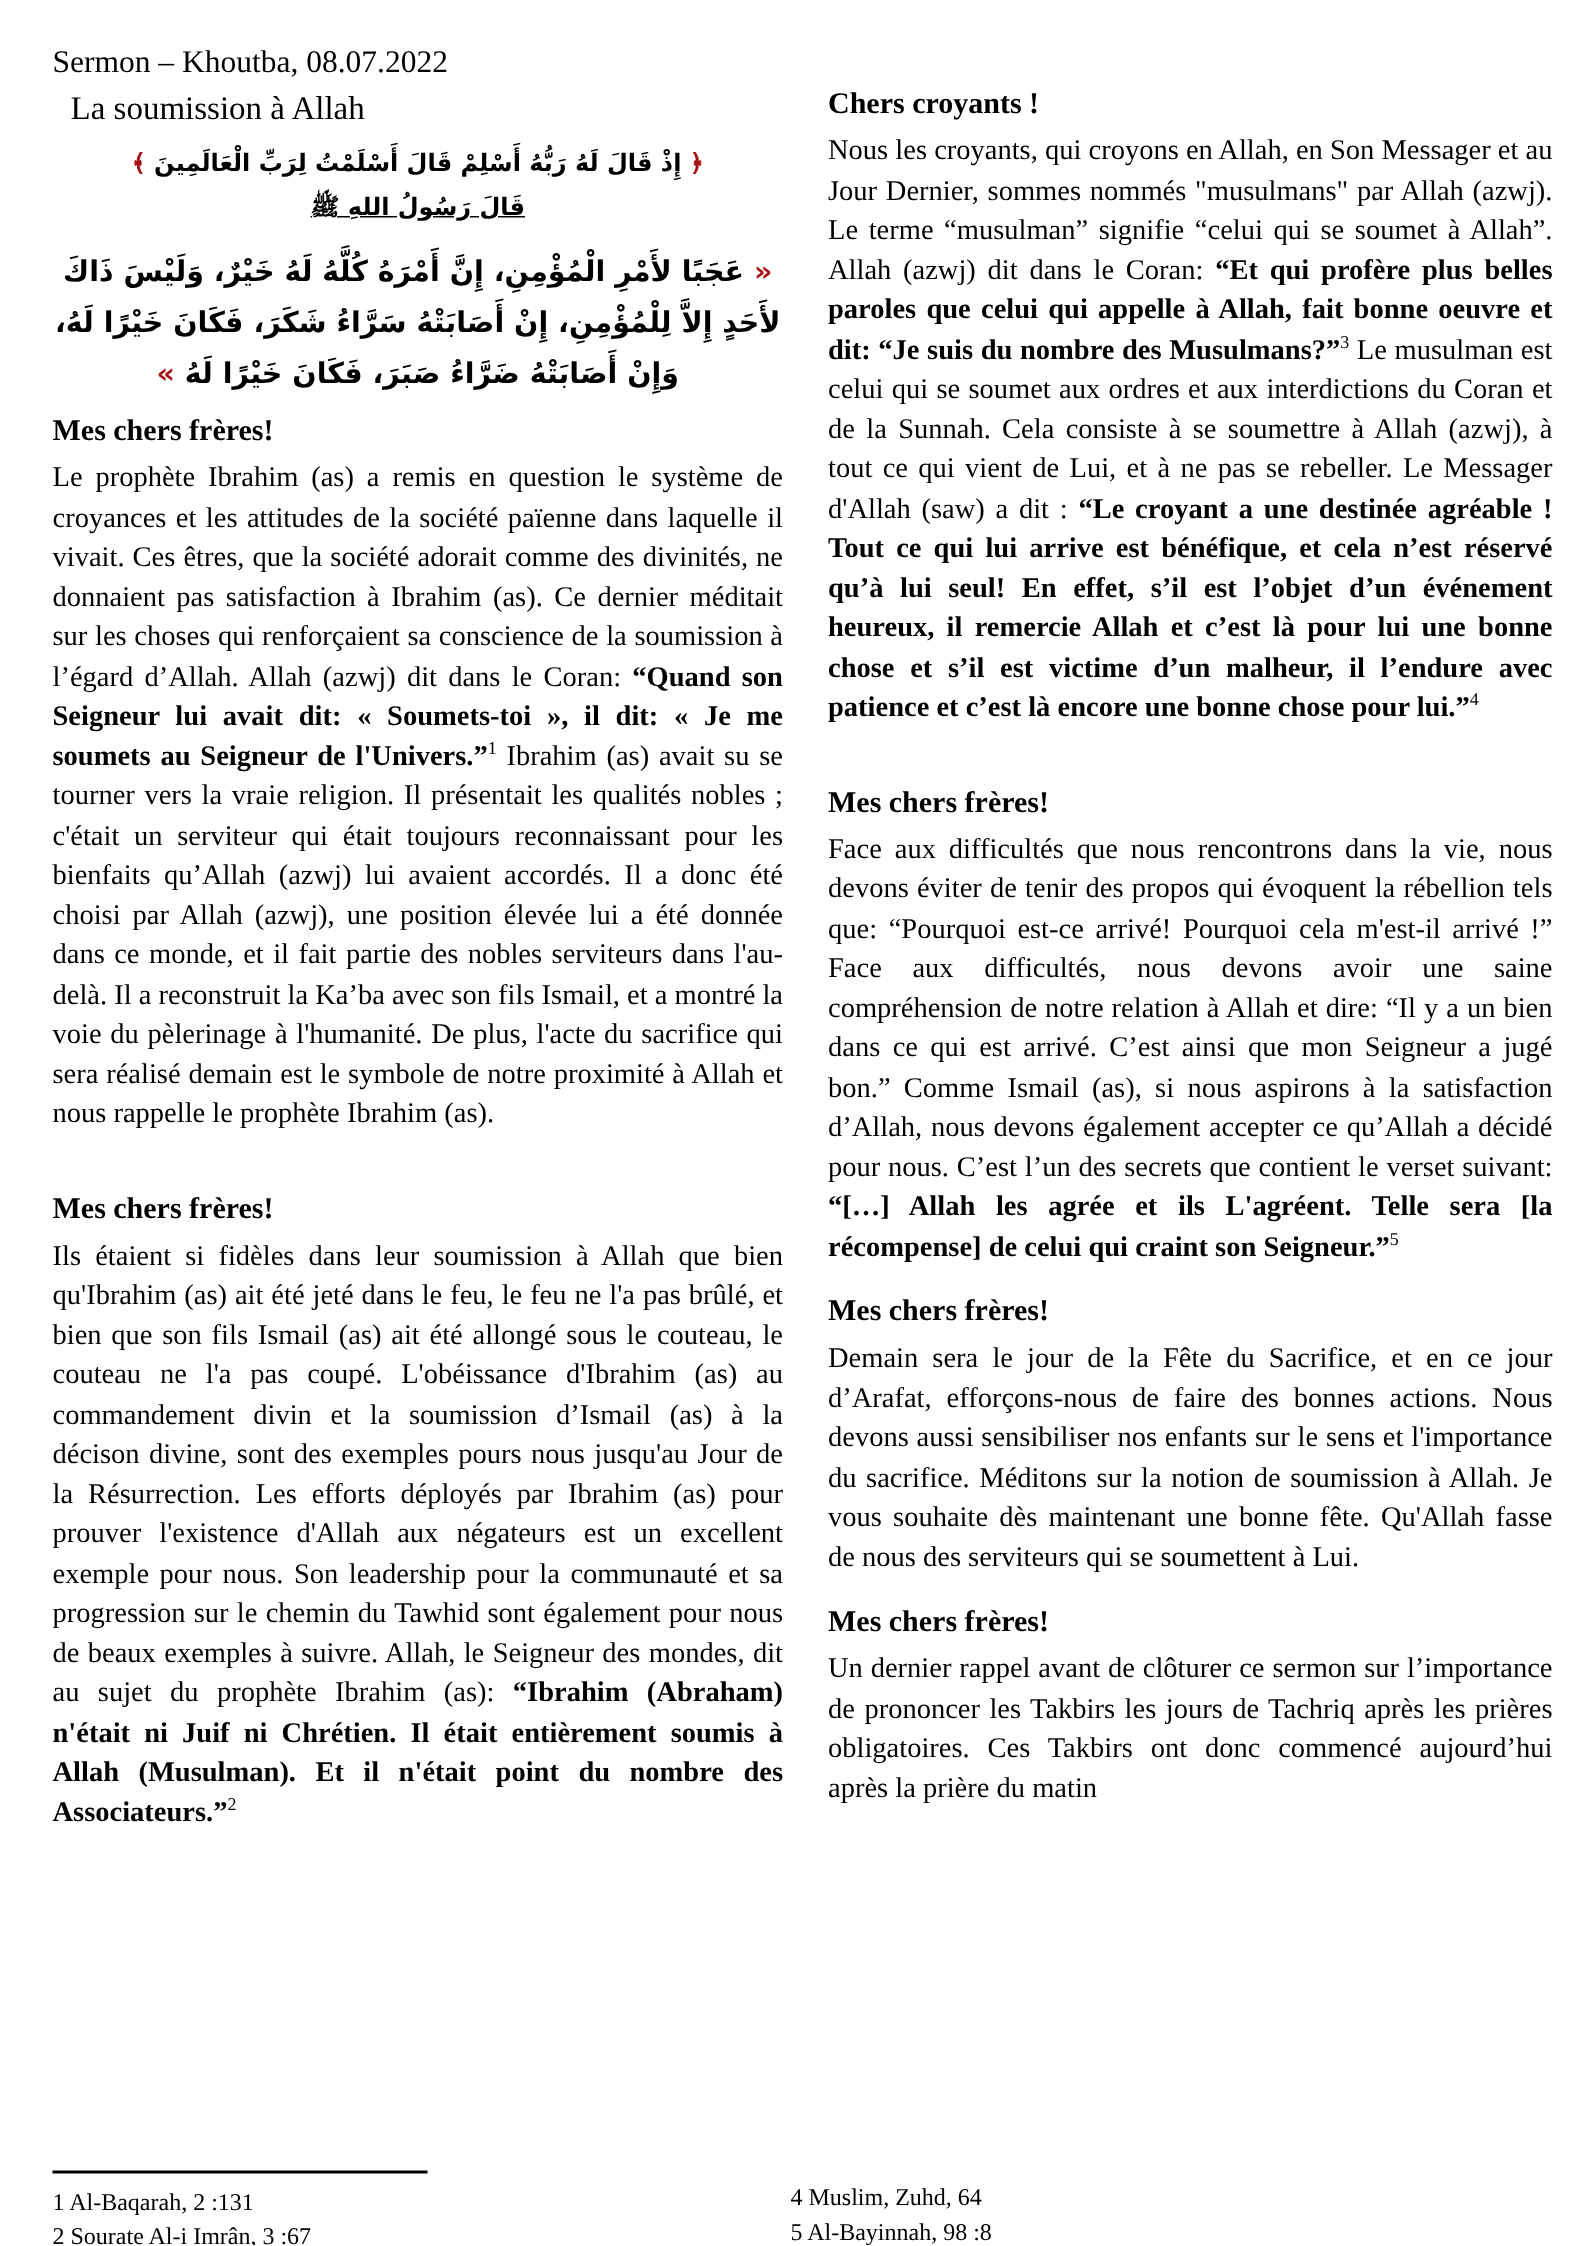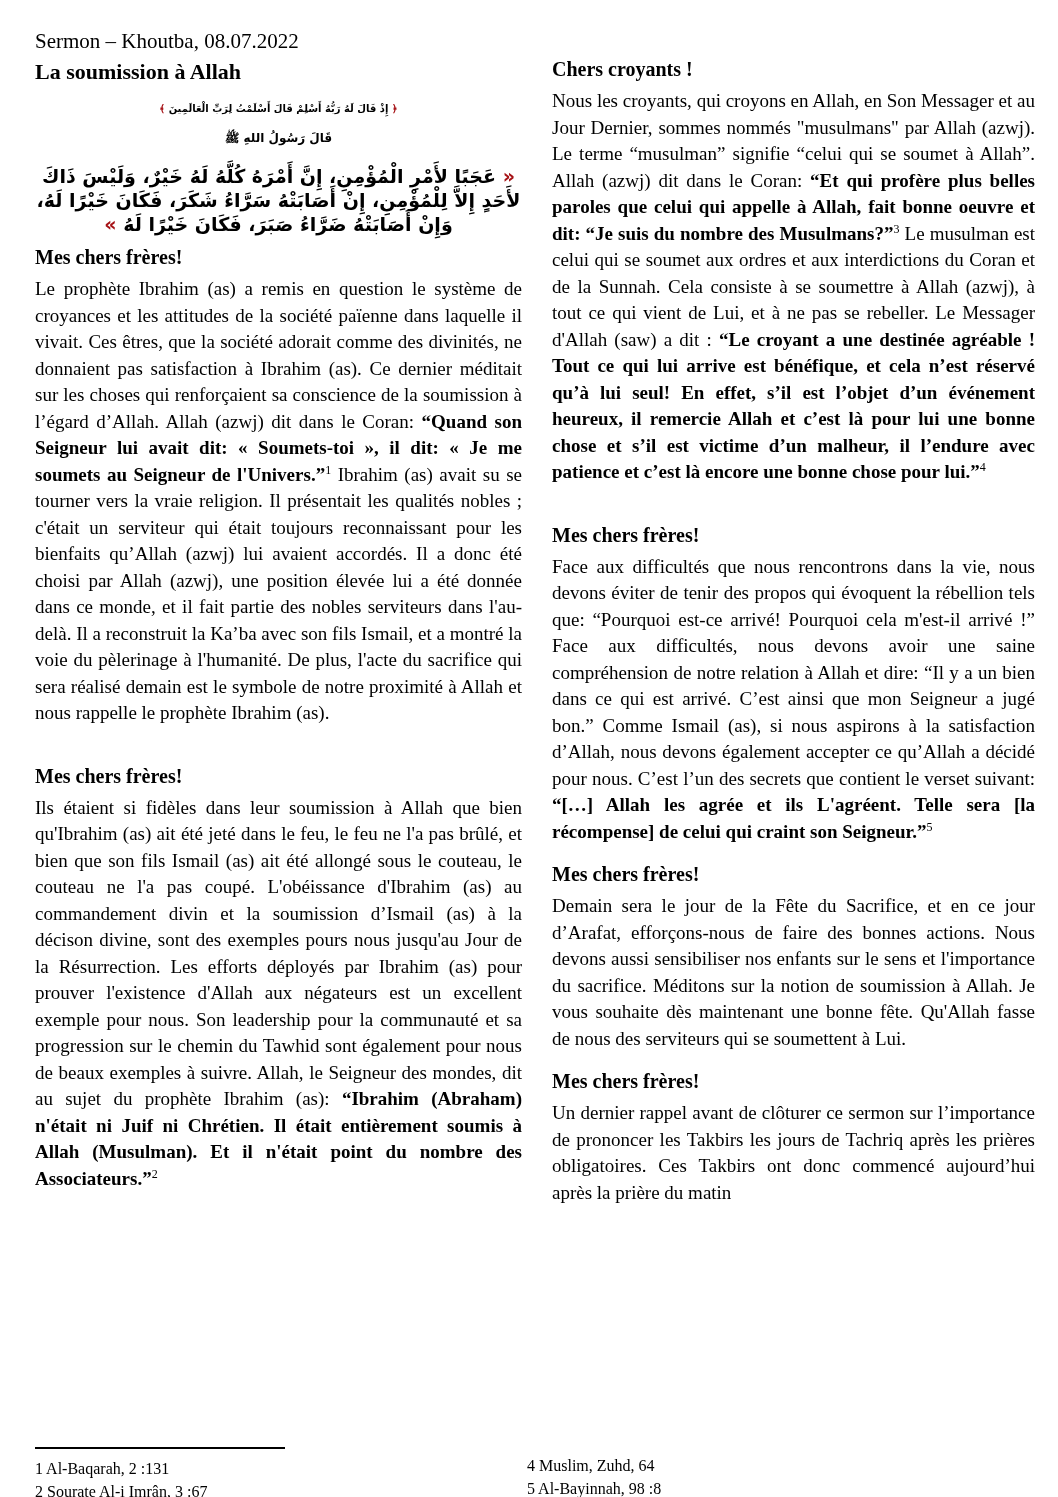--- a/index.html
+++ b/index.html
@@ -10,26 +10,26 @@
     color:#000;
     font-family:"Liberation Serif","DejaVu Serif",serif;
     overflow:hidden;
     --accent:#a61216;
   }
   .col{position:absolute;}
   .col-left{left:35px;top:28px;width:487px;}
   .col-right{left:552px;top:56px;width:483px;}
 
   .doc-header{font-size:21px;line-height:26px;margin:0 0 4px 0;}
-  .doc-title{font-size:22px;line-height:28px;font-weight:700;margin:0 0 8px 0;}
+  .doc-title{font-size:22px;line-height:28px;font-weight:400;margin:0 0 8px 12px;}
 
   .arabic{direction:rtl;text-align:center;font-family:"DejaVu Sans",sans-serif;font-weight:700;}
-  .arabic-verse{font-size:10px;line-height:30px;margin:2px 0 2px 0;white-space:nowrap;}
-  .arabic-attribution{font-size:12px;line-height:24px;margin:0 0 14px 0;}
-  .arabic-hadith{font-size:19px;line-height:24px;margin:4px 0 8px 0;}
+  .arabic-verse{font-size:16px;line-height:30px;margin:2px 0 2px 0;white-space:nowrap;}
+  .arabic-attribution{font-size:16px;line-height:24px;margin:0 0 14px 0;text-decoration:underline;}
+  .arabic-hadith{font-size:19px;line-height:34px;margin:4px 0 8px 0;}
   .red{color:var(--accent);}
 
   .sec-heading{font-size:20px;line-height:26px;font-weight:700;margin:16px 0 6px 0;}
   .sec-heading.spaced{margin-top:36px;}
   .blocks > :first-child{margin-top:0;}
   .body-para{font-size:19px;line-height:26.5px;text-align:justify;margin:0 0 8px 0;}
   .body-para strong{font-weight:700;}
   sup{font-size:12px;line-height:0;}
 
   .footnotes{position:absolute;font-size:16px;line-height:23px;}

